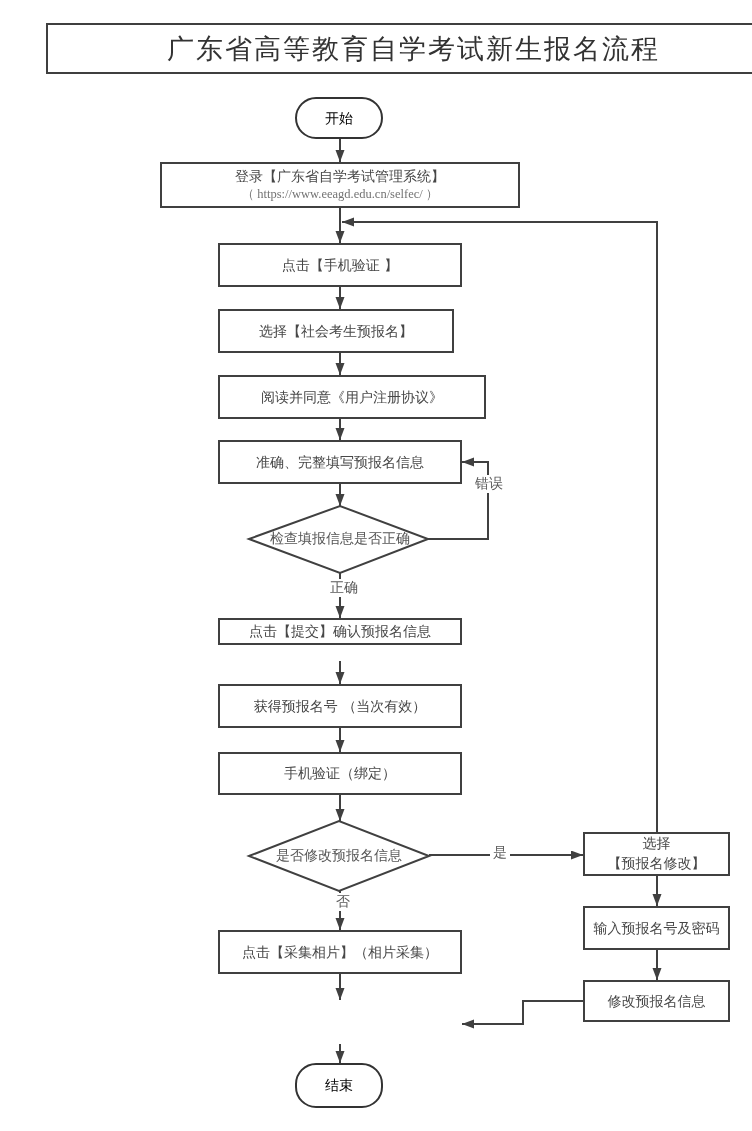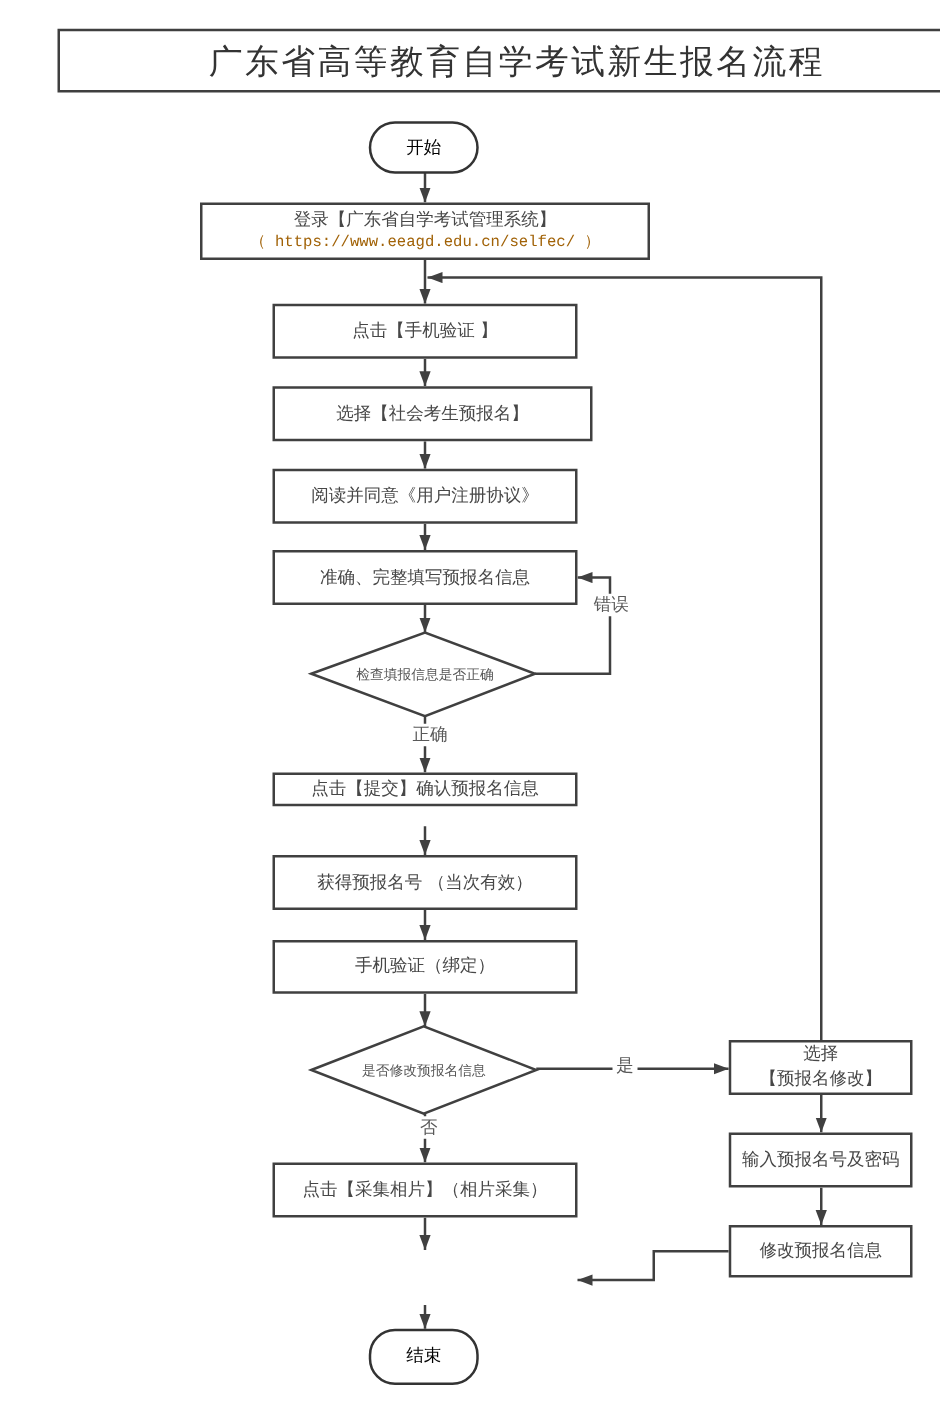--- a/index.html
+++ b/index.html
@@ -14,24 +14,24 @@
     display:flex; align-items:center; justify-content:center;
     font-size:27px; color:#333333; letter-spacing:2px; white-space:nowrap;margin-left:24px;
   }
   .node {
     position:absolute; box-sizing:border-box; border:2px solid #404040;
     background:#ffffff; display:flex; flex-direction:column;
     align-items:center; justify-content:center; text-align:center;
     font-size:14px; color:#474747; line-height:1.45; white-space:nowrap;
   }
   .terminal { border-radius:21px; color:#000000; border-color:#333333; }
-  .url-line { font-family:Liberation Mono, monospace; font-size:12.5px; color:#a16207; }
+  .url-line { font-family:Liberation Serif, serif; font-size:12.5px; color:#737373; }
   .dtext {
     position:absolute; display:flex; align-items:center; justify-content:center;
-    text-align:center; font-size:11px; color:#555555; white-space:nowrap;
+    text-align:center; font-size:14px; color:#555555; white-space:nowrap;
   }
   .elabel {
     position:absolute; transform:translate(-50%,-50%); background:#ffffff;
     padding:0 3px; font-size:14px; color:#595959; white-space:nowrap;
   }
 </style>
 </head>
 <body>
 
 <div class="canvas">
@@ -71,23 +71,23 @@
 
   <div class="node terminal" style="left:295px;top:97px;width:88px;height:42px">开始</div>
 
   <div class="node" style="left:160px;top:162px;width:360px;height:46px;line-height:1.35">
     <span>登录【广东省自学考试管理系统】</span>
     <span class="url-line">（ https://www.eeagd.edu.cn/selfec/ ）</span>
   </div>
 
   <div class="node" style="left:218px;top:243px;width:244px;height:44px">点击【手机验证 】</div>
 
-  <div class="node" style="left:218px;top:309px;width:256px;height:44px">选择【社会考生预报名】</div>
+  <div class="node" style="left:218px;top:309px;width:236px;height:44px">选择【社会考生预报名】</div>
 
-  <div class="node" style="left:218px;top:375px;width:244px;height:44px">阅读并同意《用户注册协议》</div>
+  <div class="node" style="left:218px;top:375px;width:268px;height:44px">阅读并同意《用户注册协议》</div>
 
   <div class="node" style="left:218px;top:440px;width:244px;height:44px">准确、完整填写预报名信息</div>
 
   <div class="dtext" style="left:255px;top:511px;width:170px;height:56px">检查填报信息是否正确</div>
 
   <div class="node" style="left:218px;top:618px;width:244px;height:27px">点击【提交】确认预报名信息</div>
 
   <div class="node" style="left:218px;top:684px;width:244px;height:44px">获得预报名号 （当次有效）</div>
 
   <div class="node" style="left:218px;top:752px;width:244px;height:43px">手机验证（绑定）</div>

